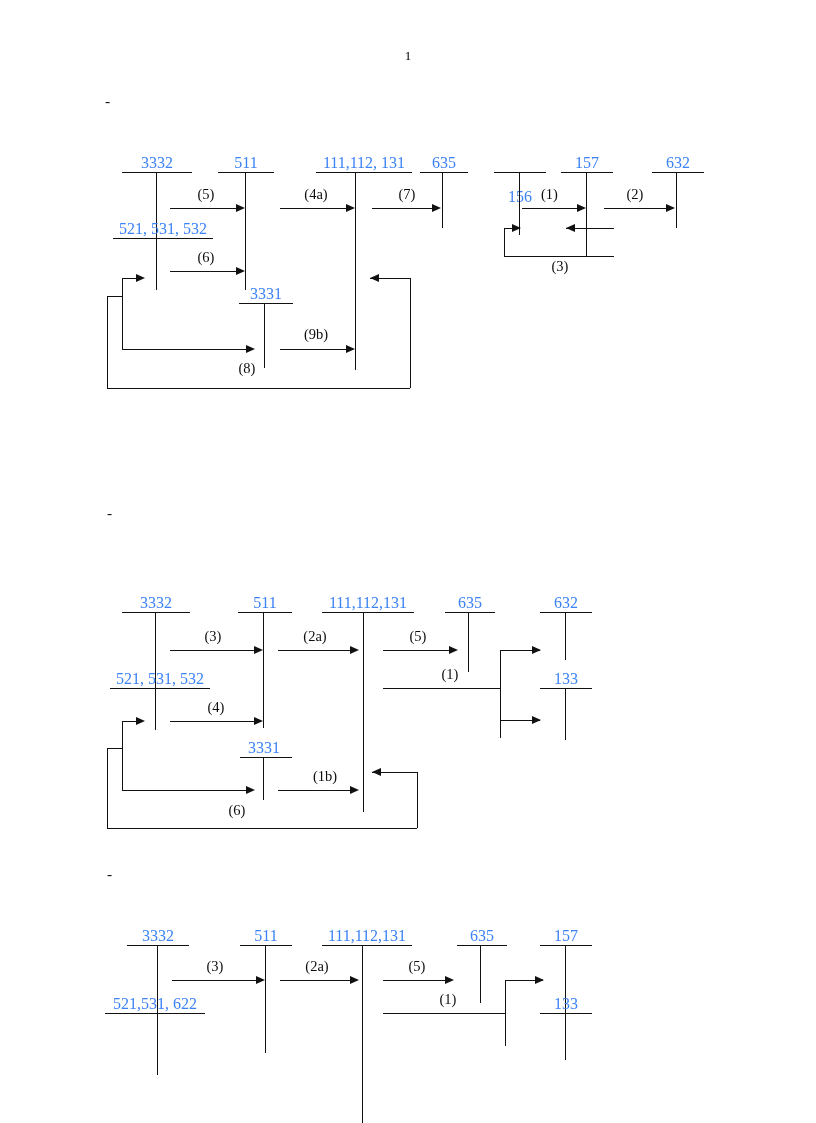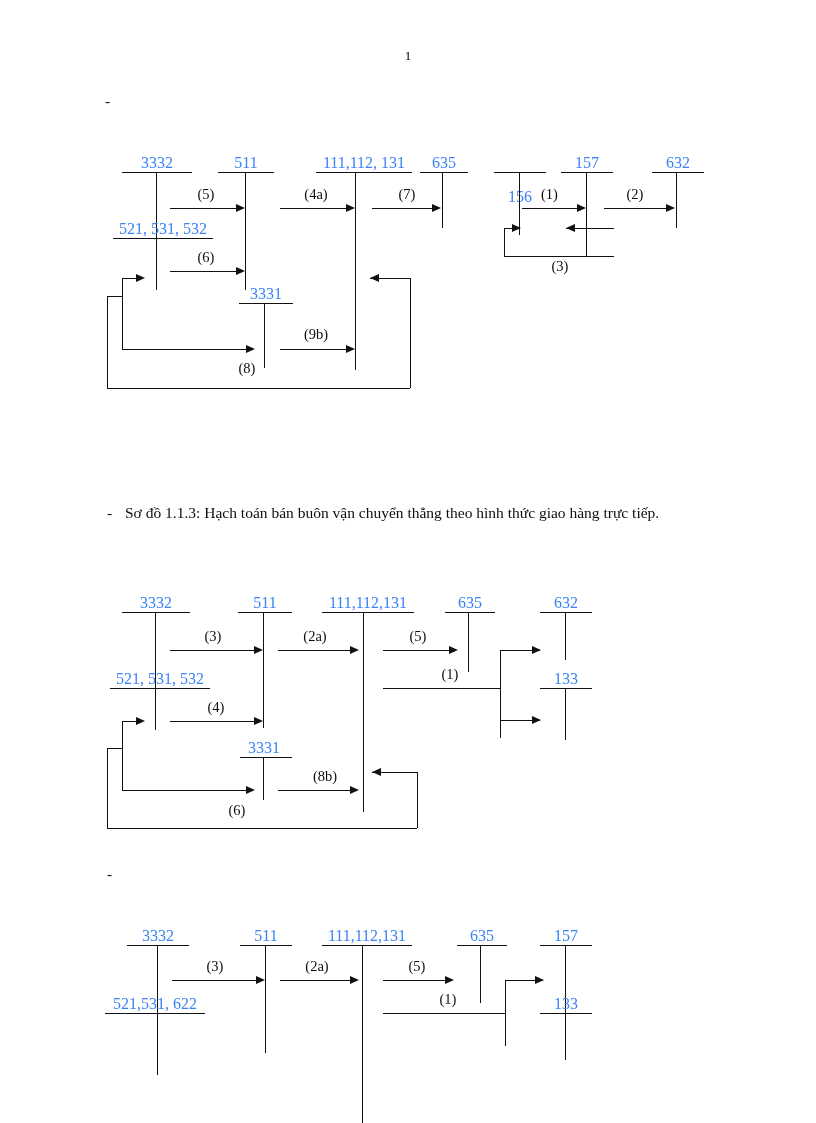--- a/index.html
+++ b/index.html
@@ -184,21 +184,20 @@
     <div class="vline" style="left:122px; top:278px; height:71px;"></div>
     <div class="hline" style="left:122px; top:278px; width:18px;"></div>
     <div class="arrow-head right" style="left:136px; top:273.5px;"></div>
     <div class="hline" style="left:122px; top:349px; width:124px;"></div>
     <div class="arrow-head right" style="left:246px; top:344.5px;"></div>
     <div class="flow-label" style="left:222px; top:360px; width:50px;">(8)</div>
   </div>
 
   <div class="heading h2">
     <span class="dash">-</span>
-    <span>Sơ đồ 1.1.3: Hạch toán bán buôn vận chuyển thẳng theo hình thức giao hàng trực tiếp.</span>
   </div>
 
   <div class="diagram">
 
     <div class="acct-label" style="left:122px; top:594px; width:68px;">3332</div>
     <div class="acct-bar" style="left:122px; top:612px; width:68px;"></div>
     <div class="vline" style="left:155px; top:612px; height:118px;"></div>
 
     <div class="acct-label" style="left:105px; top:670px; width:110px;">521, 531, 532</div>
     <div class="acct-bar" style="left:110px; top:688px; width:100px;"></div>
@@ -246,21 +245,21 @@
     <div class="hline" style="left:500px; top:720px; width:40px;"></div>
     <div class="arrow-head right" style="left:532px; top:715.5px;"></div>
     <div class="flow-label" style="left:420px; top:666px; width:60px;">(1)</div>
 
     <div class="arrow-line" style="left:170px; top:721px; width:84px;"></div>
     <div class="arrow-head right" style="left:254px; top:716.5px;"></div>
     <div class="flow-label" style="left:186px; top:699px; width:60px;">(4)</div>
 
     <div class="arrow-line" style="left:278px; top:790px; width:72px;"></div>
     <div class="arrow-head right" style="left:350px; top:785.5px;"></div>
-    <div class="flow-label" style="left:292px; top:768px; width:66px;">(8b)</div>
+    <div class="flow-label" style="left:292px; top:768px; width:66px;">(1b)</div>
 
     <div class="hline" style="left:107px; top:828px; width:310px;"></div>
     <div class="vline" style="left:417px; top:772px; height:56px;"></div>
     <div class="hline" style="left:372px; top:772px; width:46px;"></div>
     <div class="arrow-head left" style="left:372px; top:767.5px;"></div>
     <div class="vline" style="left:107px; top:748px; height:80px;"></div>
     <div class="hline" style="left:107px; top:748px; width:16px;"></div>
     <div class="vline" style="left:122px; top:721px; height:69px;"></div>
     <div class="hline" style="left:122px; top:721px; width:18px;"></div>
     <div class="arrow-head right" style="left:136px; top:716.5px;"></div>

